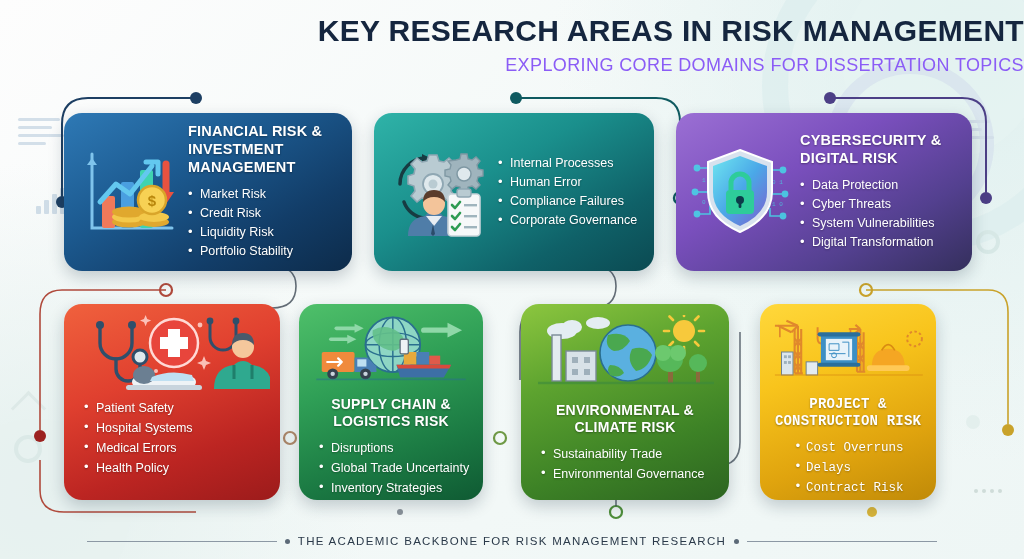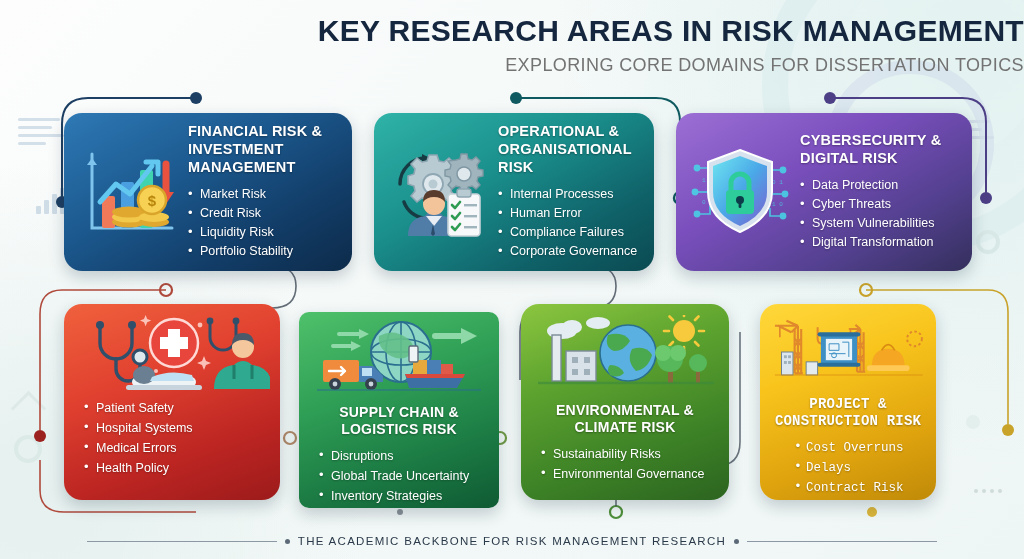--- a/index.html
+++ b/index.html
@@ -36,21 +36,21 @@
   .rdots i{width:4px;height:4px;border-radius:50%;background:#cfdcd9;display:block;}
   .arcline{right:120px;top:172px;width:150px;height:60px;border-top:2px solid #e3edec;border-radius:50%;}
 
   
   .header{position:absolute;top:14px;left:0;right:0;text-align:right;}
   .title{
     font-size:30px;font-weight:bold;color:#15263f;letter-spacing:.3px;
     margin:0;line-height:1.1;
   }
   .subtitle{
-    font-size:18px;color:#737373;margin:8px 0 0;letter-spacing:.4px;font-weight:400;
+    font-size:18px;color:#8b5cf6;margin:8px 0 0;letter-spacing:.4px;font-weight:400;
   }
 
   
   .conn{position:absolute;pointer-events:none;}
   .conn svg{display:block;overflow:visible;}
 
   
   .card{
     position:absolute;border-radius:18px;overflow:hidden;
     box-shadow:0 6px 16px rgba(20,40,60,.22);
@@ -255,21 +255,20 @@
             <path d="M66 65 l3 3 l5 -6" stroke="#2e9b53" stroke-width="2.6" fill="none" stroke-linecap="round" stroke-linejoin="round"></path>
             <path d="M66 76 l3 3 l5 -6" stroke="#2e9b53" stroke-width="2.6" fill="none" stroke-linecap="round" stroke-linejoin="round"></path>
             <path d="M66 87 l3 3 l5 -6" stroke="#2e9b53" stroke-width="2.6" fill="none" stroke-linecap="round" stroke-linejoin="round"></path>
             <rect x="78" y="64" width="13" height="2.4" fill="#9fb4bd"></rect>
             <rect x="78" y="75" width="13" height="2.4" fill="#9fb4bd"></rect>
             <rect x="78" y="86" width="13" height="2.4" fill="#9fb4bd"></rect>
           </g>
         </svg>
       </div>
       <div class="txt">
-        <div class="ctitle">OPERATIONAL &amp; ORGANISATIONAL RISK</div>
         <ul>
           <li>Internal Processes</li>
           <li>Human Error</li>
           <li>Compliance Failures</li>
           <li>Corporate Governance</li>
         </ul>
       </div>
     </div>
   </div>
 
@@ -365,21 +364,21 @@
       </div>
       <ul>
         <li>Patient Safety</li>
         <li>Hospital Systems</li>
         <li>Medical Errors</li>
         <li>Health Policy</li>
       </ul>
     </div>
   </div>
 
-  <div class="card row2 c5" style="left:299px;top:312px;width:200px;height:196px;border-radius:10px;">
+  <div class="card row2 c5" style="left:299px;top:304px;width:184px;height:196px;">
     <div class="inner">
       <div class="iconbox">
         <svg class="ico" width="180" height="80" viewBox="0 0 180 80">
           <circle cx="92" cy="32" r="30" fill="#8ed6c4" stroke="#2a6f8f" stroke-width="2"></circle>
           <path d="M62 32 h60 M92 2 v60" stroke="#2a6f8f" stroke-width="1.6" fill="none"></path>
           <ellipse cx="92" cy="32" rx="15" ry="30" fill="none" stroke="#2a6f8f" stroke-width="1.6"></ellipse>
           <ellipse cx="92" cy="32" rx="30" ry="13" fill="none" stroke="#2a6f8f" stroke-width="1.6"></ellipse>
           <path d="M70 16 q14 -8 28 2 q10 8 4 16 q-8 8 -20 2 q-14 -8 -12 -20z" fill="#63c08a" opacity=".9"></path>
           <g stroke="#8fd8a8" stroke-width="4" fill="none" stroke-linecap="round">
             <path d="M30 14 h22"></path>
@@ -457,21 +456,21 @@
             <circle cx="131" cy="38" r="8" fill="#6cc96e"></circle>
             <circle cx="146" cy="38" r="8" fill="#6cc96e"></circle>
             <rect x="164" y="54" width="4" height="14" fill="#8a6a3c"></rect>
             <circle cx="166" cy="48" r="9" fill="#56b85a"></circle>
           </g>
           <path d="M6 68 h176" stroke="#3c8a3c" stroke-width="2.4" opacity=".6"></path>
         </svg>
       </div>
       <div class="ctitle">ENVIRONMENTAL &amp; CLIMATE RISK</div>
       <ul>
-        <li>Sustainability Risks</li>
+        <li>Sustainability Trade</li>
         <li>Environmental Governance</li>
       </ul>
     </div>
   </div>
 
   <div class="card row2 c7" style="left:760px;top:304px;width:176px;height:196px;font-family:Liberation Mono, monospace;">
     <div class="inner">
       <div class="iconbox">
         <svg class="ico" width="190" height="80" viewBox="0 0 190 80">
           <g stroke="#e0882c" stroke-width="2.6" fill="none">

